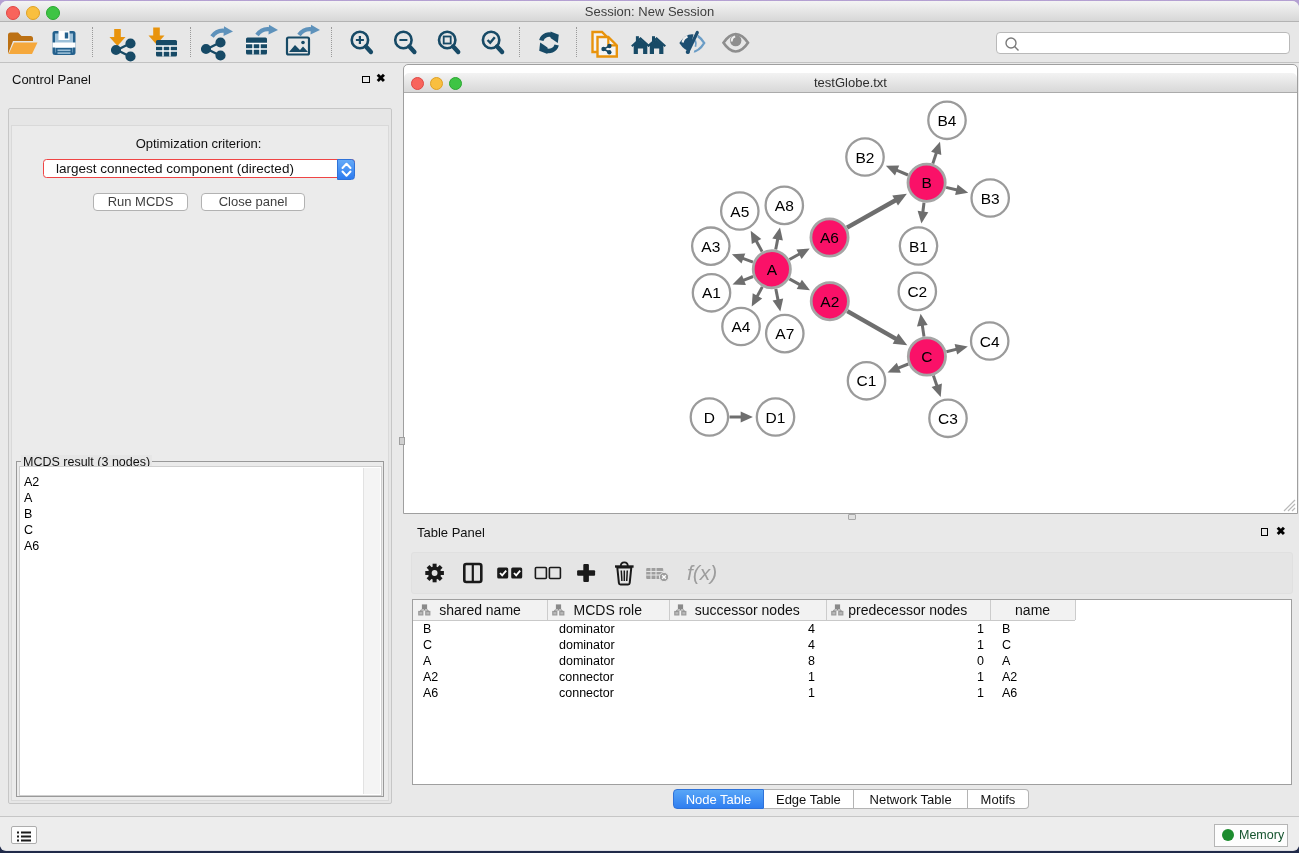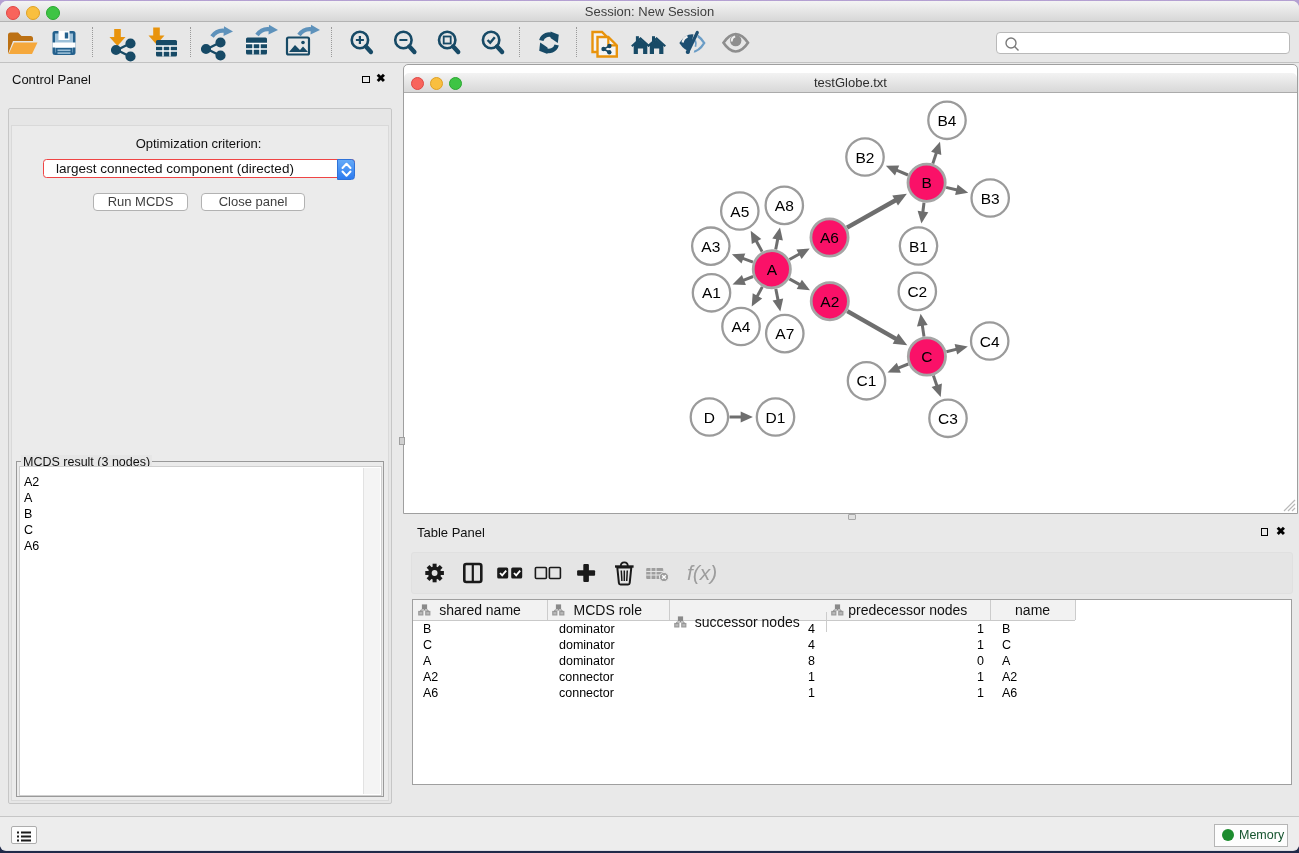--- a/index.html
+++ b/index.html
@@ -460,21 +460,21 @@
             </g>
           </svg>shared name</div>
 <div class="th" style="left:134px;width:121.6px;"><svg width="13" height="12" style="position:absolute;left:5px;top:4px;">
             <g fill="none" stroke="#8a8a8a" stroke-width="1.2">
               <rect x="4.5" y="1" width="4" height="3.4" fill="#8a8a8a"></rect>
               <rect x="0.8" y="7.5" width="4" height="3.4" fill="#b9b9b9" stroke="#9a9a9a"></rect>
               <rect x="7.8" y="7.5" width="4" height="3.4" fill="#b9b9b9" stroke="#9a9a9a"></rect>
               <path d="M6.5 4.5 V6 M2.8 7.5 V6 H10 V7.5" stroke-width="1"></path>
             </g>
           </svg>MCDS role</div>
-<div class="th" style="left:255.6px;width:157.2px;margin-top:12px;"><svg width="13" height="12" style="position:absolute;left:5px;top:4px;">
+<div class="th" style="left:255.6px;width:157.2px;"><svg width="13" height="12" style="position:absolute;left:5px;top:4px;">
             <g fill="none" stroke="#8a8a8a" stroke-width="1.2">
               <rect x="4.5" y="1" width="4" height="3.4" fill="#8a8a8a"></rect>
               <rect x="0.8" y="7.5" width="4" height="3.4" fill="#b9b9b9" stroke="#9a9a9a"></rect>
               <rect x="7.8" y="7.5" width="4" height="3.4" fill="#b9b9b9" stroke="#9a9a9a"></rect>
               <path d="M6.5 4.5 V6 M2.8 7.5 V6 H10 V7.5" stroke-width="1"></path>
             </g>
           </svg>successor nodes</div>
 <div class="th" style="left:412.8px;width:164.1px;"><svg width="13" height="12" style="position:absolute;left:5px;top:4px;">
             <g fill="none" stroke="#8a8a8a" stroke-width="1.2">
               <rect x="4.5" y="1" width="4" height="3.4" fill="#8a8a8a"></rect>
@@ -506,20 +506,26 @@
 <div class="trow" style="left:330px;top:69px;width:72px;text-align:right;">1</div>
 <div class="trow" style="left:500px;top:69px;width:71px;text-align:right;">1</div>
 <div class="trow" style="left:589px;top:69px;">A2</div>
 <div class="trow" style="left:10px;top:85px;">A6</div>
 <div class="trow" style="left:146px;top:85px;">connector</div>
 <div class="trow" style="left:330px;top:85px;width:72px;text-align:right;">1</div>
 <div class="trow" style="left:500px;top:85px;width:71px;text-align:right;">1</div>
 <div class="trow" style="left:589px;top:85px;">A6</div>
       </div>
   </div>
+  <div class="btabs">
+    <div class="btab sel first" style="width:90.8px;">Node Table</div>
+      <div class="btab" style="width:90.2px;">Edge Table</div>
+    <div class="btab" style="width:114.3px;">Network Table</div>
+      <div class="btab last" style="width:60.3px;">Motifs</div>
+  </div>
 
   <div class="statusbar">
     <div class="sb-left">
       <svg width="24" height="20">
         <g fill="#1a1a1a">
             <rect x="5" y="4.5" width="2" height="2"></rect>
             <rect x="5" y="8.5" width="2" height="2"></rect>
             <rect x="5" y="12.5" width="2" height="2"></rect>
         <rect x="9" y="4.5" width="10" height="2"></rect>
             <rect x="9" y="8.5" width="10" height="2"></rect>

